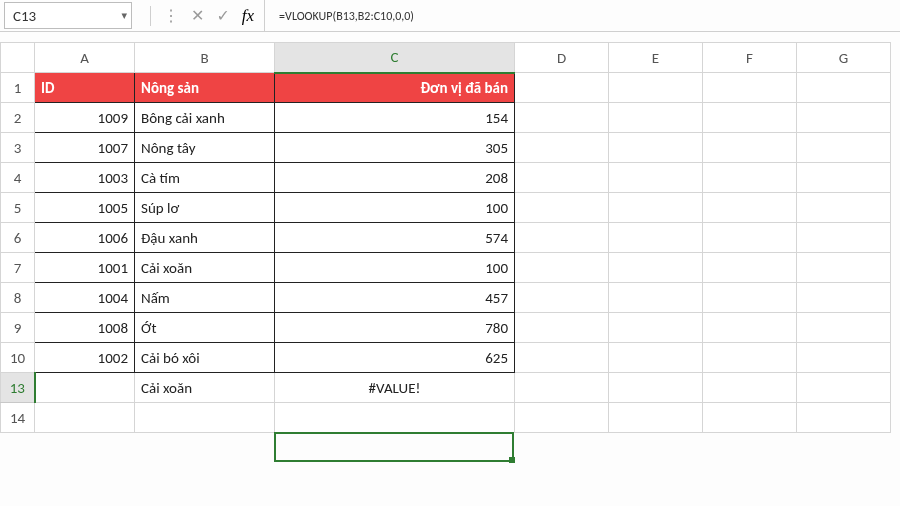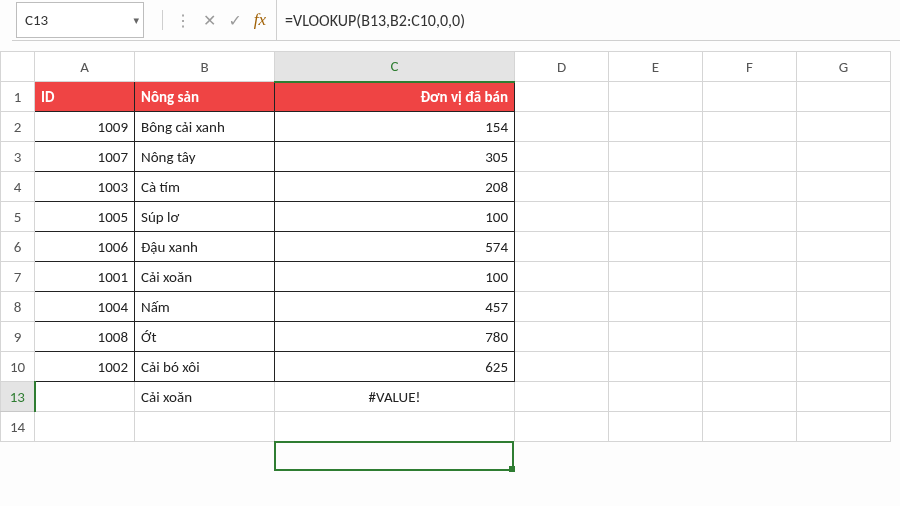--- a/index.html
+++ b/index.html
@@ -9,25 +9,24 @@
     background: #fdfdfd;
     color: #222;
     width: 900px;
     height: 506px;
     overflow: hidden;
   }
   
   .fbar {
     display: flex;
     align-items: stretch;
-    height: 41px;
+    height: 32px;
     border-bottom: 1px solid #cfcfcf;
     background: #fdfdfd;
     padding-left: 4px;
-    margin-left: 12px;
   }
   .namebox {
     width: 128px;
     border: 1px solid #bdbdbd;
     background: #fff;
     display: flex;
     align-items: center;
     padding: 0 8px;
     font-size: 15px;
     color: #333;
@@ -51,31 +50,31 @@
     color: #9a9a9a;
     font-size: 16px;
   }
   .ficons .vline {
     width: 1px;
     height: 20px;
     background: #cfcfcf;
   }
   .ficons .fx {
     font-style: italic;
-    color: #a16207;
+    color: #000000;
     font-family: "Times New Roman", serif;
     font-size: 17px;
   }
   .finput {
     flex: 1;
     border-left: 1px solid #cfcfcf;
-    padding: 0 8px;
+    padding: 0 14px;
     display: flex;
     align-items: center;
-    font-size: 16px;
+    font-size: 12px;
     color: #333;
     font-family: Consolas, monospace;
   }
   .finput span { font-family: Calibri, Arial, sans-serif; }
 
   
   .grid {
     position: relative;
     margin-top: 10px;
   }

